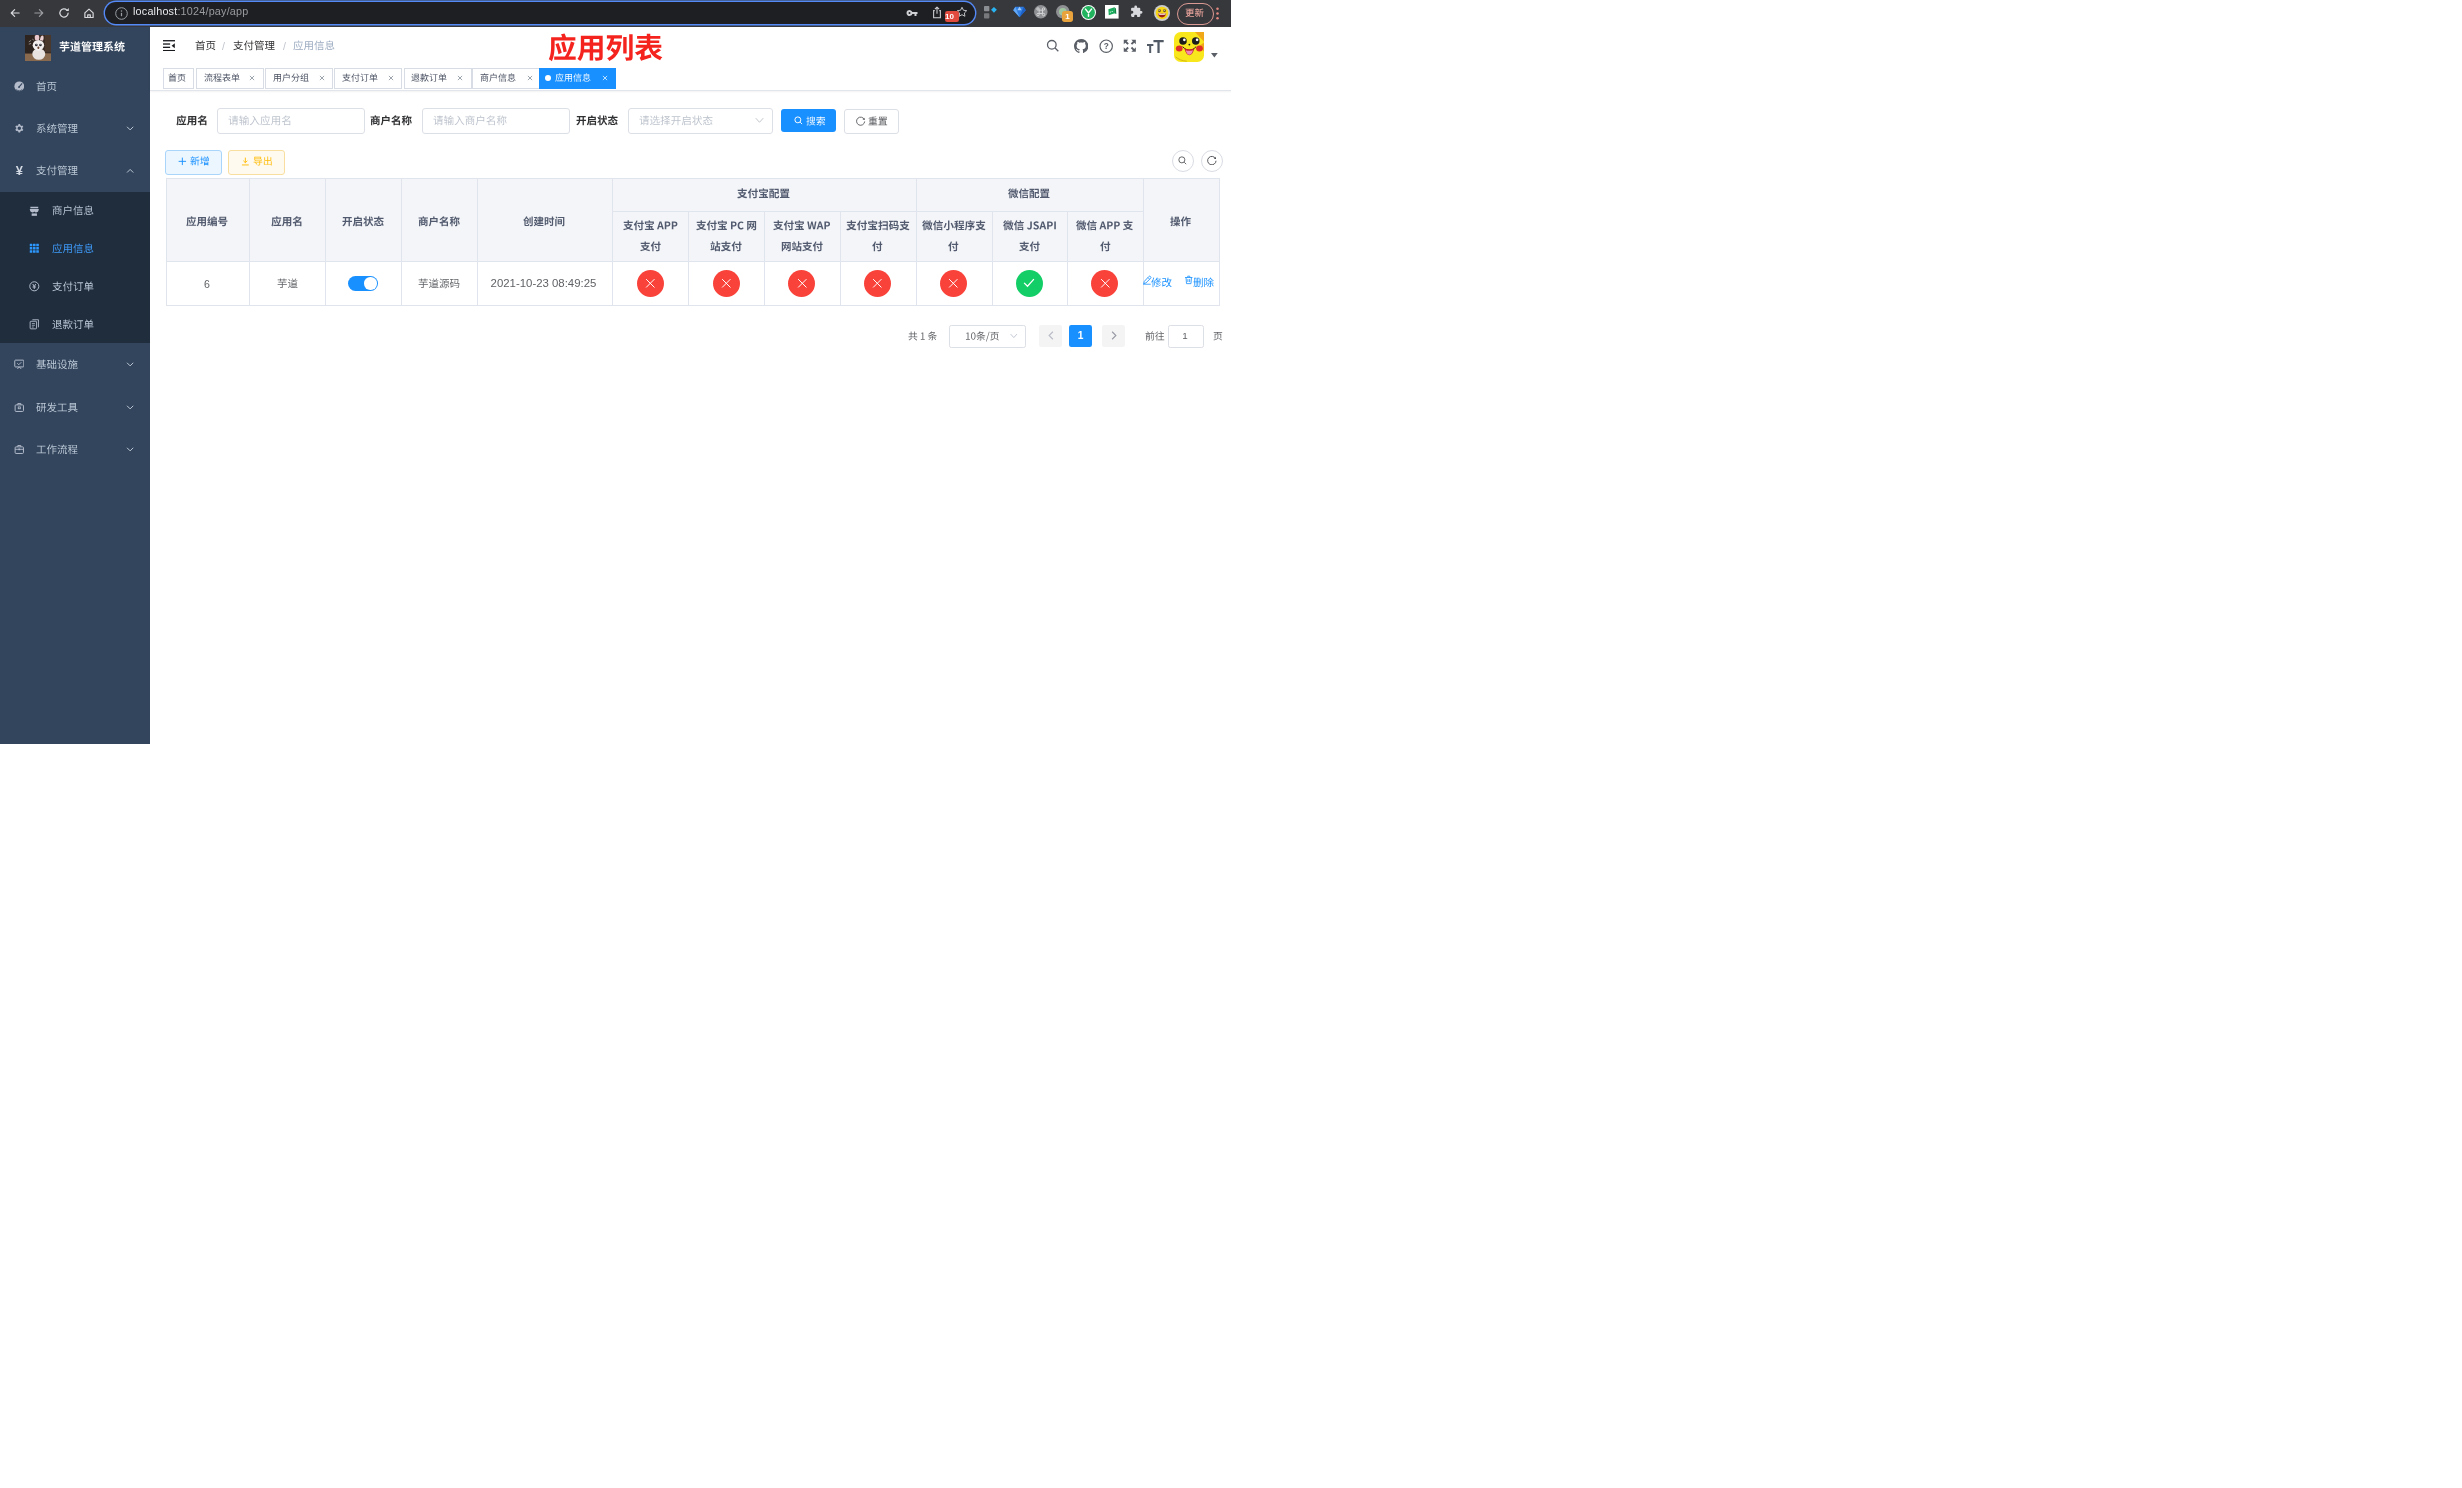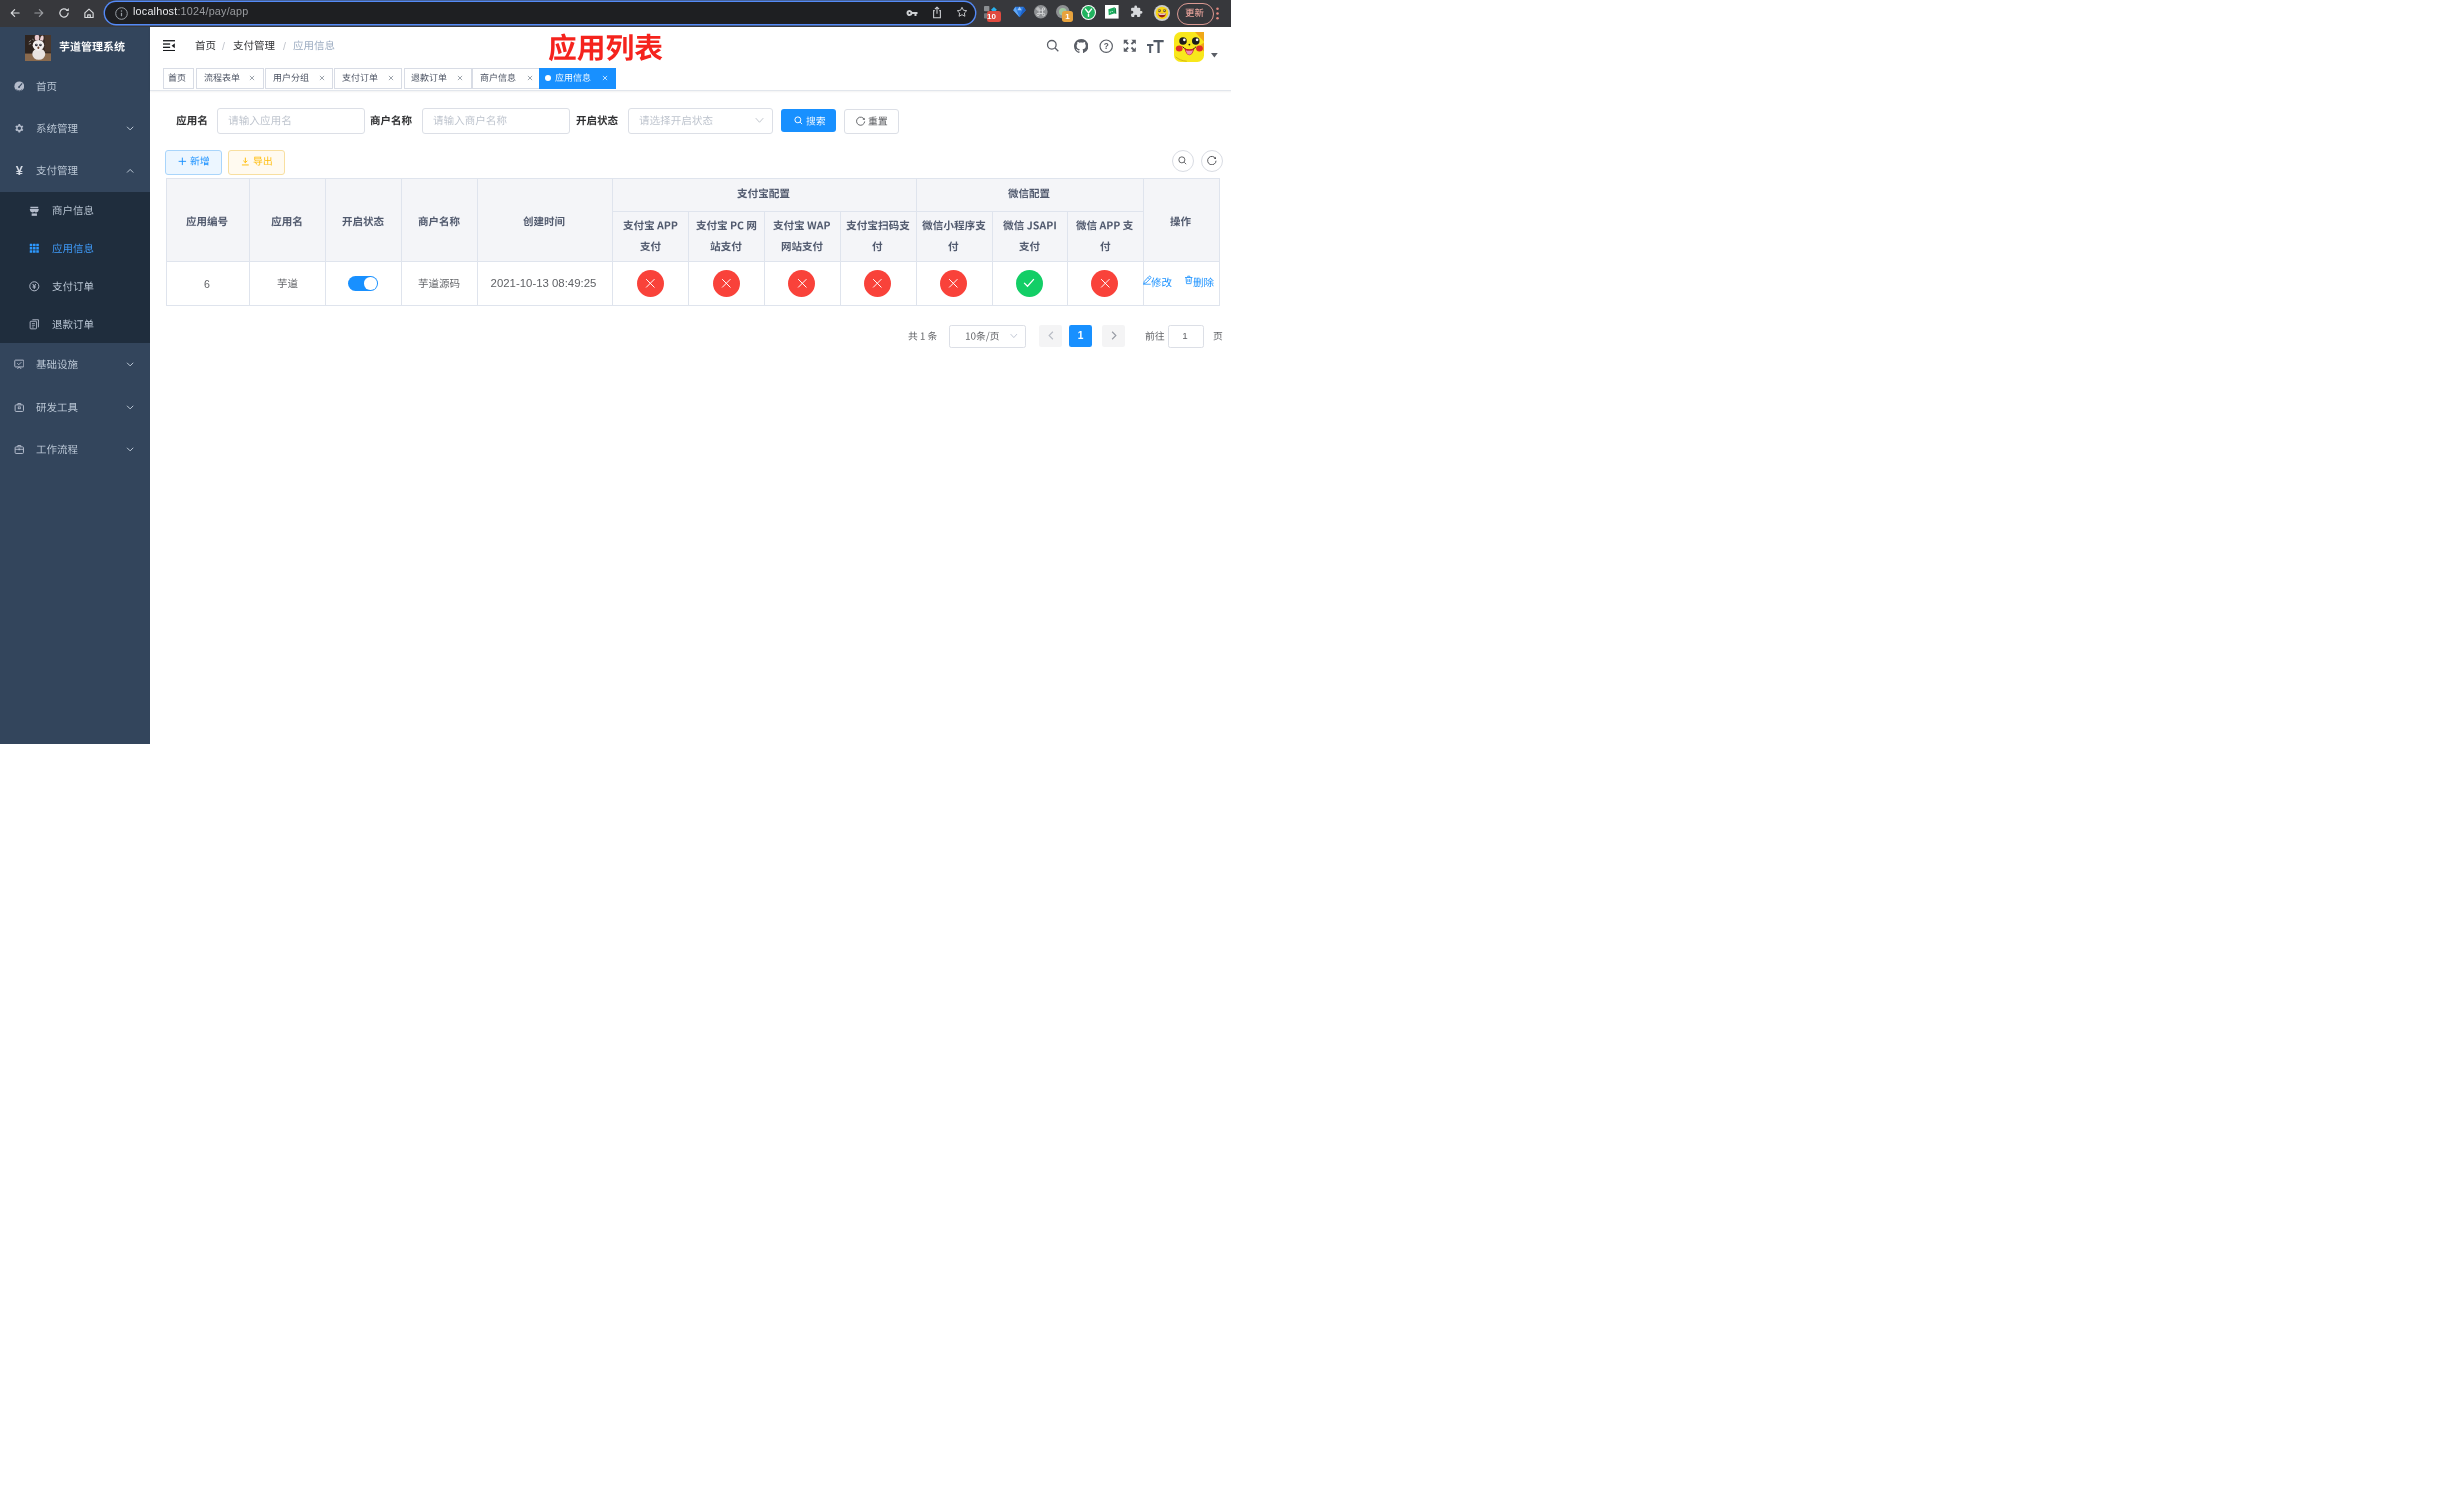--- a/index.html
+++ b/index.html
@@ -159,21 +159,21 @@
     </g>
   </svg>
 <svg class="a" style="left:956px;top:6.4px" width="12" height="12" viewBox="0 0 24 24" fill="none" stroke="#cfd1d4" stroke-width="1.8" stroke-linejoin="round">
     <path d="M12 2.6l2.9 5.9 6.5.9-4.7 4.6 1.1 6.5L12 17.4 6.2 20.5l1.1-6.5L2.6 9.4l6.5-.9z"></path>
   </svg>
 <svg class="a" style="left:984px;top:6px" width="13" height="13" viewBox="0 0 17 17">
     <rect x="0" y="0" width="7" height="7" rx="1" fill="#8b8e92"></rect>
     <path d="M13 1.2 16.8 5 13 8.8 9.2 5z" fill="#29b3f0"></path>
     <rect x="0" y="9.5" width="7" height="7" rx="1" fill="#77797d"></rect>
   </svg>
-<div class="a" style="left:987px;top:11.4px;width:13.6px;height:11px;background:#e04a3f;border-radius:2.3px;color:#fff;font-size:8px;line-height:11px;font-weight:700">10</div>
+<div class="a" style="left:945px;top:11.4px;width:13.6px;height:11px;background:#e04a3f;border-radius:2.3px;color:#fff;font-size:8px;line-height:11px;font-weight:700">10</div>
 <svg class="a" style="left:1013px;top:6px" width="13" height="12" viewBox="0 0 17 16">
     <path d="M3 1h11l2.8 4.5L8.5 15 .2 5.5z" fill="#2f7de1"></path>
     <path d="M3 1 8.5 15 .2 5.5z" fill="#63a9f5"></path>
     <path d="M14 1 8.5 15 16.8 5.5z" fill="#1b5fc4"></path>
     <path d="M5.5 5.5h6L8.5 1z" fill="#9cc8fa"></path>
   </svg>
 <svg class="a" style="left:1034px;top:5.3px" width="13.6" height="13.6" viewBox="0 0 18 18">
     <circle cx="9" cy="9" r="9" fill="#8e9093"></circle>
     <g fill="none" stroke="#d8d9db" stroke-width="1.2">
       <rect x="6.8" y="6.8" width="4.4" height="4.4"></rect>
@@ -997,21 +997,21 @@
 <div class="a" style="left:418px;top:278px">
     <svg width="42" height="11.4" viewBox="0 0 56 15" style="overflow:visible">
       <g transform="translate(0,12.32) scale(0.014,-0.014)" fill="#606266">
         <use href="#g101" x="0"></use>
         <use href="#g102" x="1000"></use>
         <use href="#g103" x="2000"></use>
         <use href="#g104" x="3000"></use>
       </g>
     </svg>
   </div>
-<div class="a" style="left:544px;top:276px;width:0;text-align:center"><span style="margin-left:-76px;display:inline-block;width:151px;font-size:11.4px;color:#606266">2021-10-13 08:49:25</span></div>
+<div class="a" style="left:544px;top:276px;width:0;text-align:center"><span style="margin-left:-76px;display:inline-block;width:151px;font-size:11.4px;color:#606266">2021-10-23 08:49:25</span></div>
 <div class="a" style="left:637px;top:270px;width:27px;height:27px;background:#f9423a;border-radius:50%"></div>
 <svg class="a" style="left:645px;top:278px" width="10.6" height="10.6" viewBox="0 0 14 14" stroke="#fff" stroke-width="1.3">
     <path d="M1.5 1.5l11 11M12.5 1.5l-11 11"></path>
   </svg>
 <div class="a" style="left:713px;top:270px;width:27px;height:27px;background:#f9423a;border-radius:50%"></div>
 <svg class="a" style="left:721px;top:278px" width="10.6" height="10.6" viewBox="0 0 14 14" stroke="#fff" stroke-width="1.3">
     <path d="M1.5 1.5l11 11M12.5 1.5l-11 11"></path>
   </svg>
 <div class="a" style="left:788px;top:270px;width:27px;height:27px;background:#f9423a;border-radius:50%"></div>
 <svg class="a" style="left:797px;top:278px" width="10.6" height="10.6" viewBox="0 0 14 14" stroke="#fff" stroke-width="1.3">

